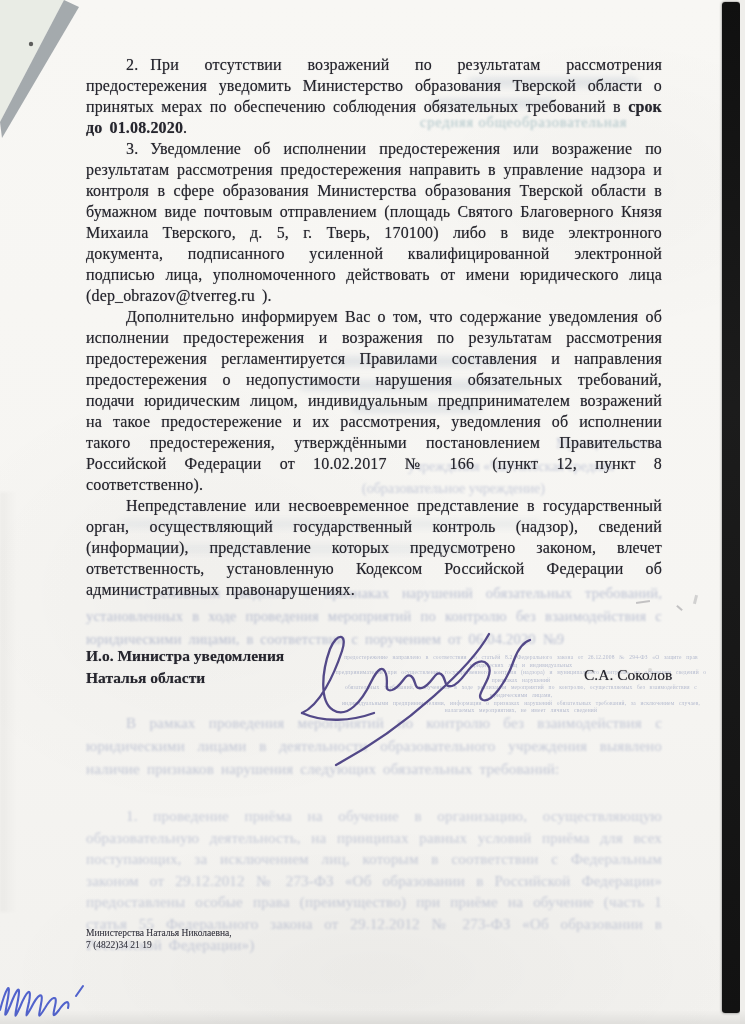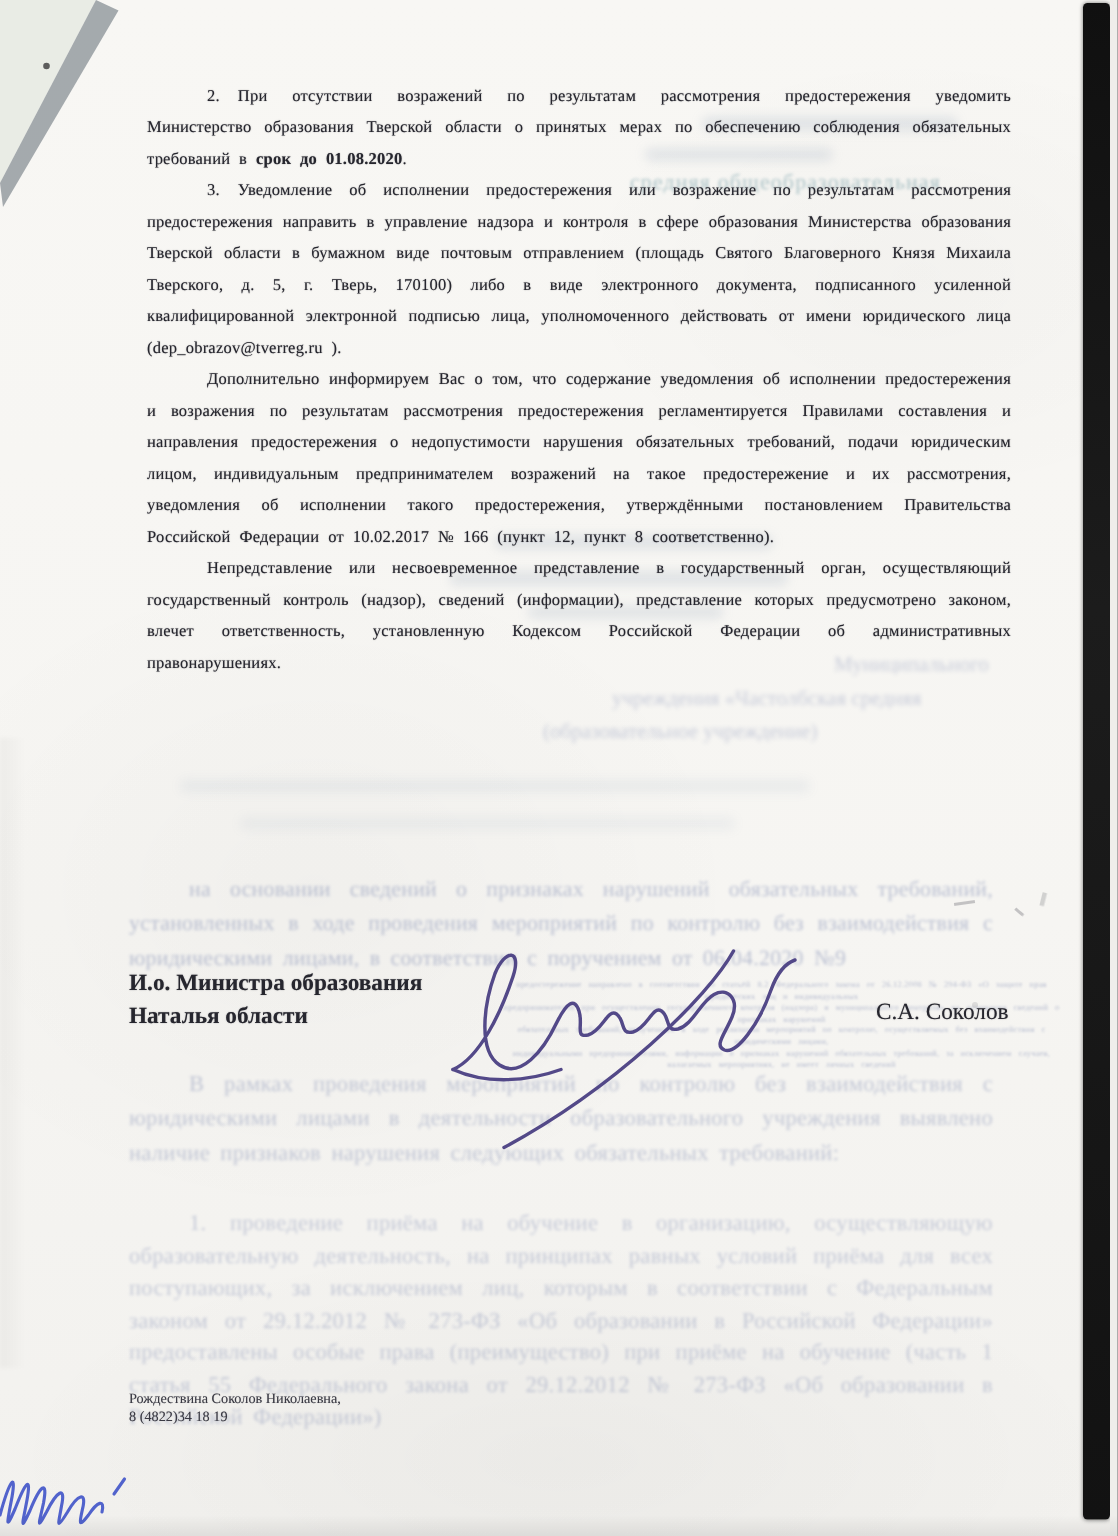--- a/index.html
+++ b/index.html
@@ -21,22 +21,22 @@
   .fold{position:absolute;left:0;top:0;}
   
   .crease{position:absolute;left:0;top:492px;width:20px;height:420px;
     background:linear-gradient(90deg,rgba(0,0,0,0.035),rgba(0,0,0,0) 85%);
     filter:blur(1.5px);}
   .bottom-shade{position:absolute;left:0;bottom:0;width:745px;height:14px;
     background:linear-gradient(180deg,rgba(0,0,0,0),rgba(0,0,0,0.07));}
 
   
   .letter{
-    position:absolute;left:98px;top:54px;width:576px;
-    font-size:11px;line-height:21px;color:#26262e;
+    position:absolute;left:86px;top:54px;width:576px;
+    font-size:16px;line-height:21px;color:#26262e;
     text-align:justify;word-spacing:3px;letter-spacing:.15px;
     text-shadow:0 0 .8px rgba(38,38,46,.55);
   }
   .letter p{margin:0;text-indent:40px;}
   .letter .num{margin-right:12px;}
   .letter b{font-weight:bold;}
 
   .sig-position{position:absolute;left:86px;top:645px;font-size:15.5px;line-height:22px;
     font-weight:bold;color:#26262e;text-shadow:0 0 .8px rgba(38,38,46,.5);}
   .sig-name{position:absolute;left:584px;top:666px;font-size:15.5px;font-weight:normal;
@@ -113,42 +113,42 @@
   </div>
 
   <div class="letter">
     <p><span class="num">2.</span><span>При отсутствии возражений по результатам рассмотрения предостережения уведомить Министерство образования Тверской области о принятых мерах по обеспечению соблюдения обязательных требований в </span><b>срок до 01.08.2020</b><span>.</span></p>
     <p><span class="num">3.</span><span>Уведомление об исполнении предостережения или возражение по результатам рассмотрения предостережения направить в управление надзора и контроля в сфере образования Министерства образования Тверской области в бумажном виде почтовым отправлением (площадь Святого Благоверного Князя Михаила Тверского, д. 5, г. Тверь, 170100) либо в виде электронного документа, подписанного усиленной квалифицированной электронной подписью лица, уполномоченного действовать от имени юридического лица (dep_obrazov@tverreg.ru ).</span></p>
     <p>Дополнительно информируем Вас о том, что содержание уведомления об исполнении предостережения и возражения по результатам рассмотрения предостережения регламентируется Правилами составления и направления предостережения о недопустимости нарушения обязательных требований, подачи юридическим лицом, индивидуальным предпринимателем возражений на такое предостережение и их рассмотрения, уведомления об исполнении такого предостережения, утверждёнными постановлением Правительства Российской Федерации от 10.02.2017 № 166 (пункт 12, пункт 8 соответственно).</p>
     <p>Непредставление или несвоевременное представление в государственный орган, осуществляющий государственный контроль (надзор), сведений (информации), представление которых предусмотрено законом, влечет ответственность, установленную Кодексом Российской Федерации об административных правонарушениях.</p>
   </div>
 
   <div class="sig-position">
-    <div>И.о. Министра образования</div>
+    <div>И.о. Министра уведомления</div>
     <div>Наталья области</div>
   </div>
 
   <svg class="signature-svg" width="300" height="165" viewBox="0 0 300 165">
     <g fill="none" stroke="#463b80" stroke-width="2.3" stroke-linecap="round">
       <path d="M12,100 C30,92 44,62 52,38 C58,20 47,19 40,36 C32,58 29,88 43,97 C57,106 72,88 81,69 C88,55 93,52 96,61 C99,70 93,79 102,77 C112,74 115,59 121,63 C127,67 123,77 132,75 C142,72 145,57 151,61 C157,65 153,75 162,73 C172,70 177,55 186,50 C195,45 203,53 198,65 C193,77 186,84 193,87 C201,90 216,70 224,47 C228,36 234,29 240,27"></path>
       <path d="M199,21 C182,52 120,112 46,152"></path>
       <path d="M12,100 C34,110 62,108 84,100"></path>
     </g>
   </svg>
 
   <div class="sig-name">С.А. Соколов</div>
 
   <div class="pencil" style="left:636px;top:601px;width:14px;height:2px;transform:rotate(-8deg)"></div>
   <div class="pencil" style="left:676px;top:607px;width:7px;height:2px;transform:rotate(40deg)"></div>
   <div class="pencil" style="left:694px;top:595px;width:3px;height:9px;transform:rotate(14deg);opacity:.7"></div>
   <div class="pencil" style="left:648px;top:668px;width:4px;height:4px;border-radius:50%;opacity:.5"></div>
 
   <div class="footer">
-    <div>Рождествина Соколов Николаевна,</div>
-    <div>8 (4822)34 18 19</div>
+    <div>Министерства Наталья Николаевна,</div>
+    <div>7 (4822)34 21 19</div>
   </div>
 
   <svg class="blue-mark" width="130" height="60" viewBox="0 0 130 60">
     <g fill="none" stroke="#3c50c8" stroke-width="2.1" stroke-linecap="round">
       <path d="M6,44 C12,22 17,14 14,32 C11,48 9,56 16,40 C23,22 27,17 24,34 C21,50 19,56 26,41 C33,24 38,20 35,36 C32,50 30,55 37,42 C44,28 50,24 47,38 C45,50 43,55 51,42 C58,30 64,28 61,40 C59,49 58,53 65,44 C71,35 76,33 74,42"></path>
       <path d="M82,30 L89,20"></path>
     </g>
   </svg>
 
   <div class="edge-strip"></div>

